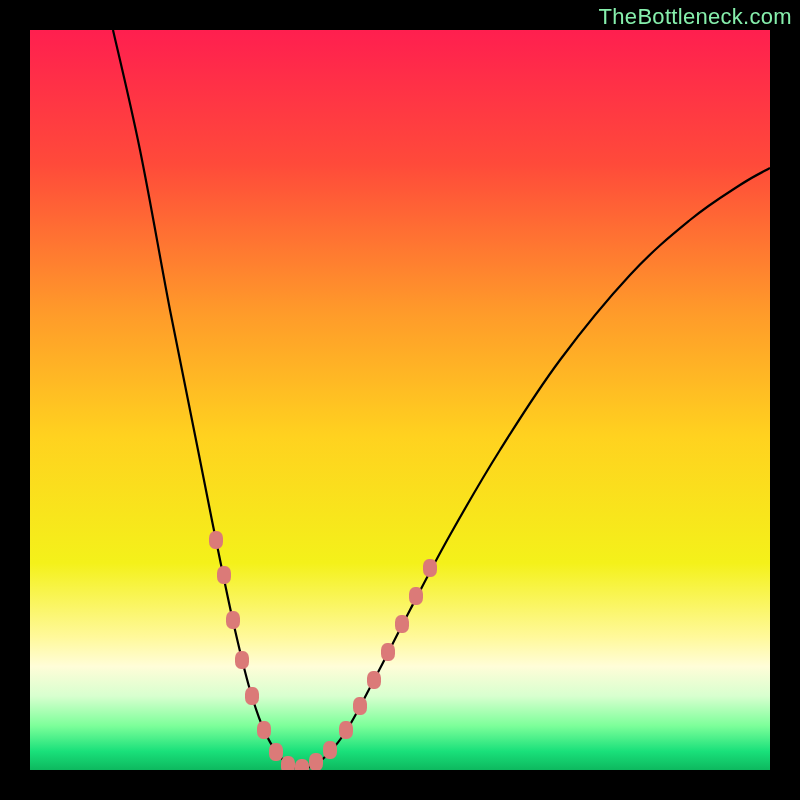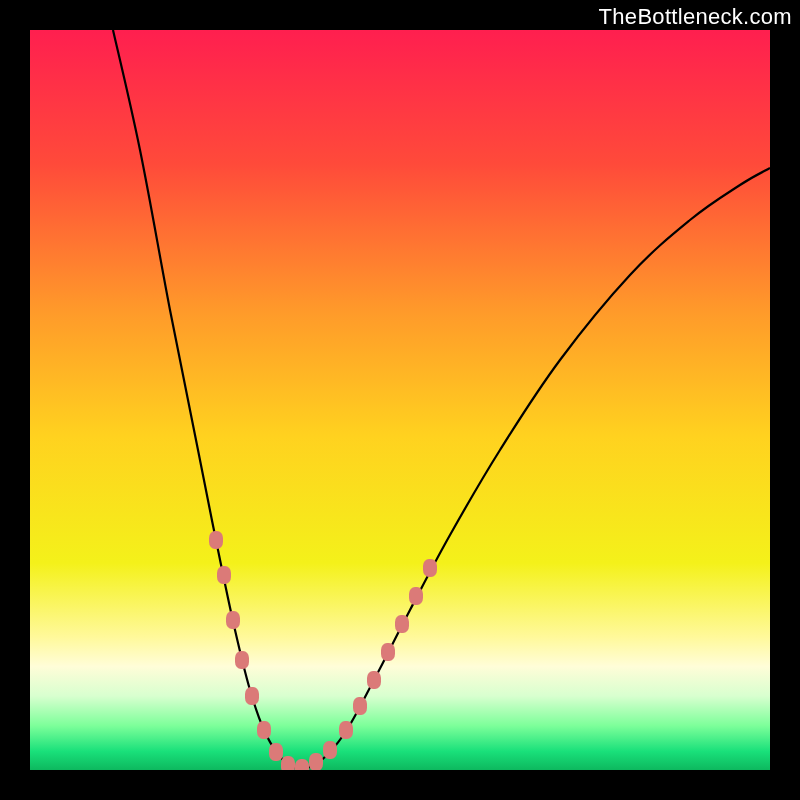--- a/index.html
+++ b/index.html
@@ -36,21 +36,21 @@
     position: absolute;
     left: 0;
     top: 0;
     width: 100%;
     height: 100%;
   }
   .watermark {
     position: absolute;
     top: 4px;
     right: 8px;
-    color: #ffffff;
+    color: #86efac;
     font-size: 22px;
     font-weight: 500;
     letter-spacing: 0.3px;
     user-select: none;
   }
 </style>
 </head>
 <body>
 
 <div class="frame">

